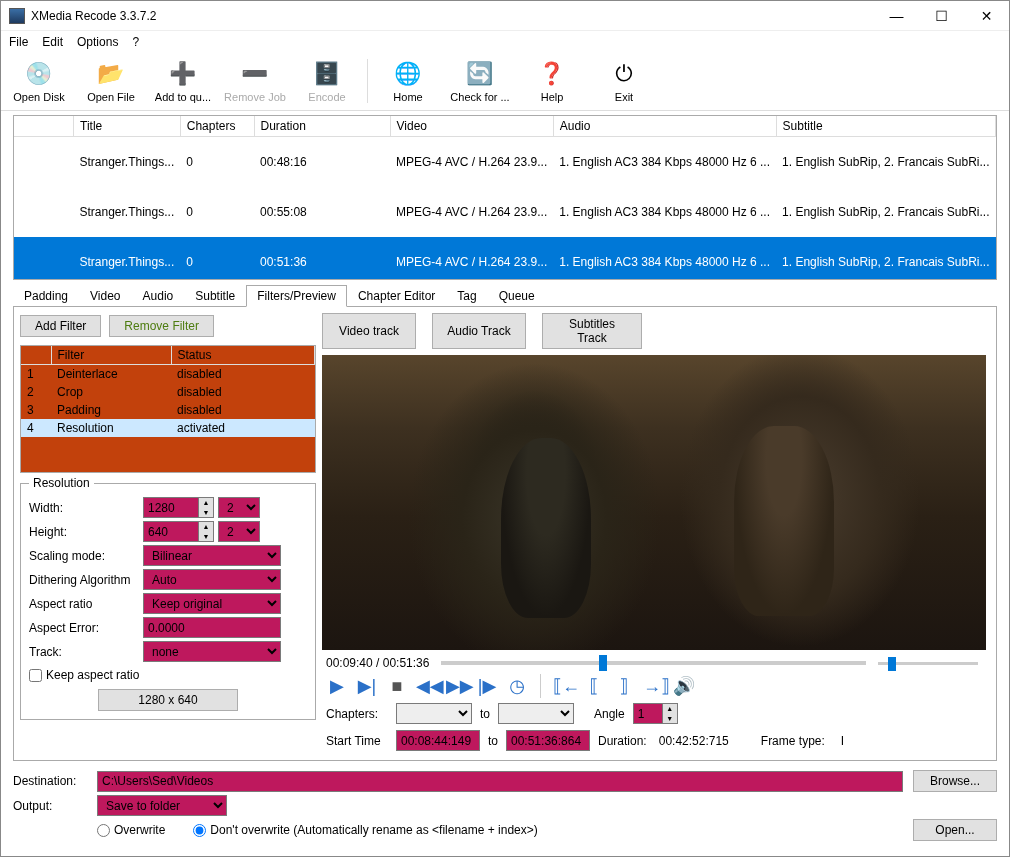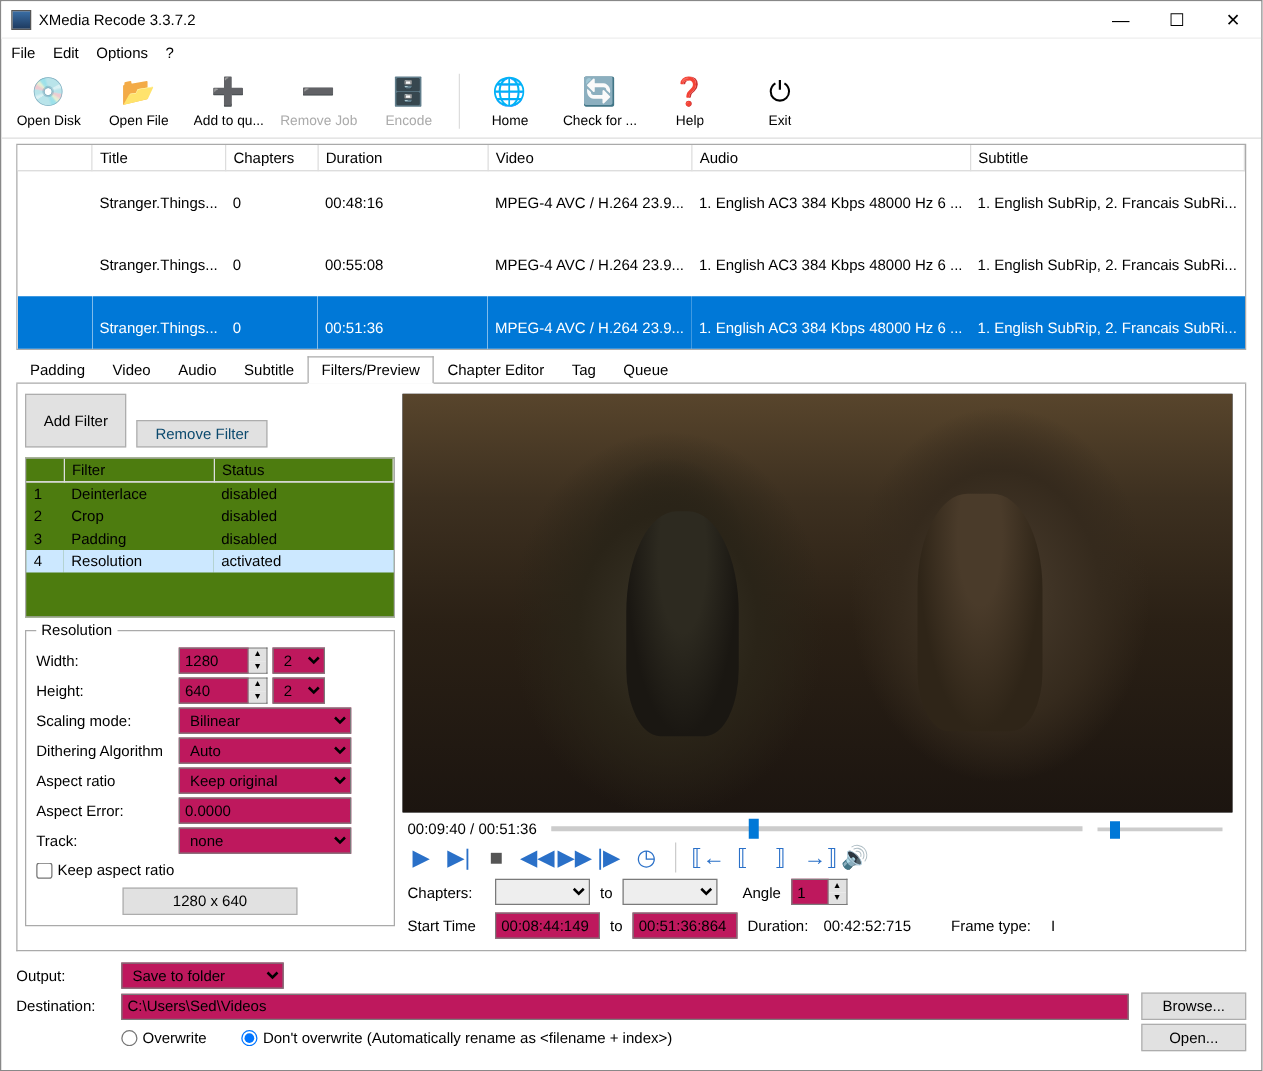--- a/index.html
+++ b/index.html
@@ -20,22 +20,22 @@
 .file-panel th { text-align:left; font-weight:normal; padding:2px 6px; border-right:1px solid #ddd; background:#fff; border-bottom:1px solid #ddd; height:20px;}
 .file-panel td { padding:18px 6px; white-space:nowrap; overflow:hidden; text-overflow:ellipsis;}
 .file-panel tr.sel td { background:#0078d7; color:#fff;}
 .tabbar { display:flex; margin:0 12px; border-bottom:1px solid #aaa;}
 .tab { padding:3px 10px; border:1px solid transparent; cursor:pointer; font-size:12px; position:relative; top:1px;}
 .tab.active { border:1px solid #aaa; border-bottom:1px solid #fff; background:#fff;}
 .main-area { display:flex; margin:0 12px 4px 12px; border:1px solid #aaa; border-top:none; padding:6px; gap:6px; flex:0 0 auto; height:454px;}
 .left-col { width:296px; display:flex; flex-direction:column; gap:4px;}
 .right-col { flex:1; display:flex; flex-direction:column;}
 .btn { background:#e1e1e1; border:1px solid #adadad; padding:3px 14px; cursor:pointer; font-size:12px;}
-.btn:disabled, .btn.dis { color:#0c4a6e;margin-top:21px;}
-.filter-table { border:1px solid #aaa; height:128px; background:#4d7c0f;}
+.btn:disabled, .btn.dis { color:#4d7c0f;}
+.filter-table { border:1px solid #aaa; height:128px; background:#c2410c;}
 .filter-table table { width:100%; border-collapse:collapse;}
 .filter-table th { text-align:left; font-weight:normal; padding:2px 6px; border-right:1px solid #ddd; border-bottom:1px solid #ddd;}
 .filter-table td { padding:2px 6px;}
 .filter-table tr.sel td { background:#cce8ff;}
 .panel { border:1px solid #aaa; padding:6px 8px 8px 8px;}
 .panel .legend { position:relative; top:-14px; background:#fff; padding:0 4px; display:inline-block; font-size:12px;}
 .panel .body { margin-top:-10px;}
 .form-row { display:flex; align-items:center; margin:3px 0; gap:4px;}
 .form-row label { width:110px; font-size:12px;}
 input[type=text], select { border:1px solid #7a7a7a; padding:1px 4px; font-size:12px; height:21px; background:#be185d;}
@@ -270,20 +270,25 @@
         <div class="form-row chk">
             <input type="checkbox" style="">
             <span>Keep aspect ratio</span>
           </div>
         <div style="text-align:center;margin-top:4px;"><button class="btn" style="width:140px;">1280 x 640</button></div>
       </div>
     </div>
   </div>
 
   <div class="right-col">
+    <div class="track-btns">
+      <button class="btn" style="width:94px;">Video track</button>
+      <button class="btn" style="width:94px;">Audio Track</button>
+      <button class="btn" style="width:100px;">Subtitles Track</button>
+    </div>
     <div class="preview">
         <div class="preview-img"></div>
       </div>
     <div class="time-row">
       <span><span>00:09:40</span> / <span>00:51:36</span></span>
       <div class="slider">
           <div class="thumb" style="left:37%"></div>
         </div>
       <div class="vol-slider">
           <div class="thumb"></div>
@@ -326,27 +331,27 @@
       <label style="">Duration:</label>
       <span style="margin-left:4px;text-align:center;">00:42:52:715</span>
       <label style="margin-left:24px;text-align:center;">Frame type:</label>
       <span style="margin-left:8px;">I</span>
     </div>
   </div>
 </div>
 
 <div class="bottom">
   <div class="form-row">
-      <label>Output:</label>
-    <select style="width:130px;"><option>Save to folder</option></select>
-    </div>
-  <div class="form-row">
       <label>Destination:</label>
     <input type="text" class="wide" value="C:\Users\Sed\Videos" style="">
     <button class="btn" style="width:84px;margin-left:6px;">Browse...</button>
+    </div>
+  <div class="form-row">
+      <label>Output:</label>
+    <select style="width:130px;"><option>Save to folder</option></select>
     </div>
   <div class="form-row">
       <label></label>
     <span class="chk">
         <input type="radio" style="">
         <span>Overwrite</span>
       </span>
     <span class="chk" style="margin-left:24px;">
         <input type="radio" checked="" style="">
         <span>Don't overwrite (Automatically rename as &lt;filename + index&gt;)</span>

